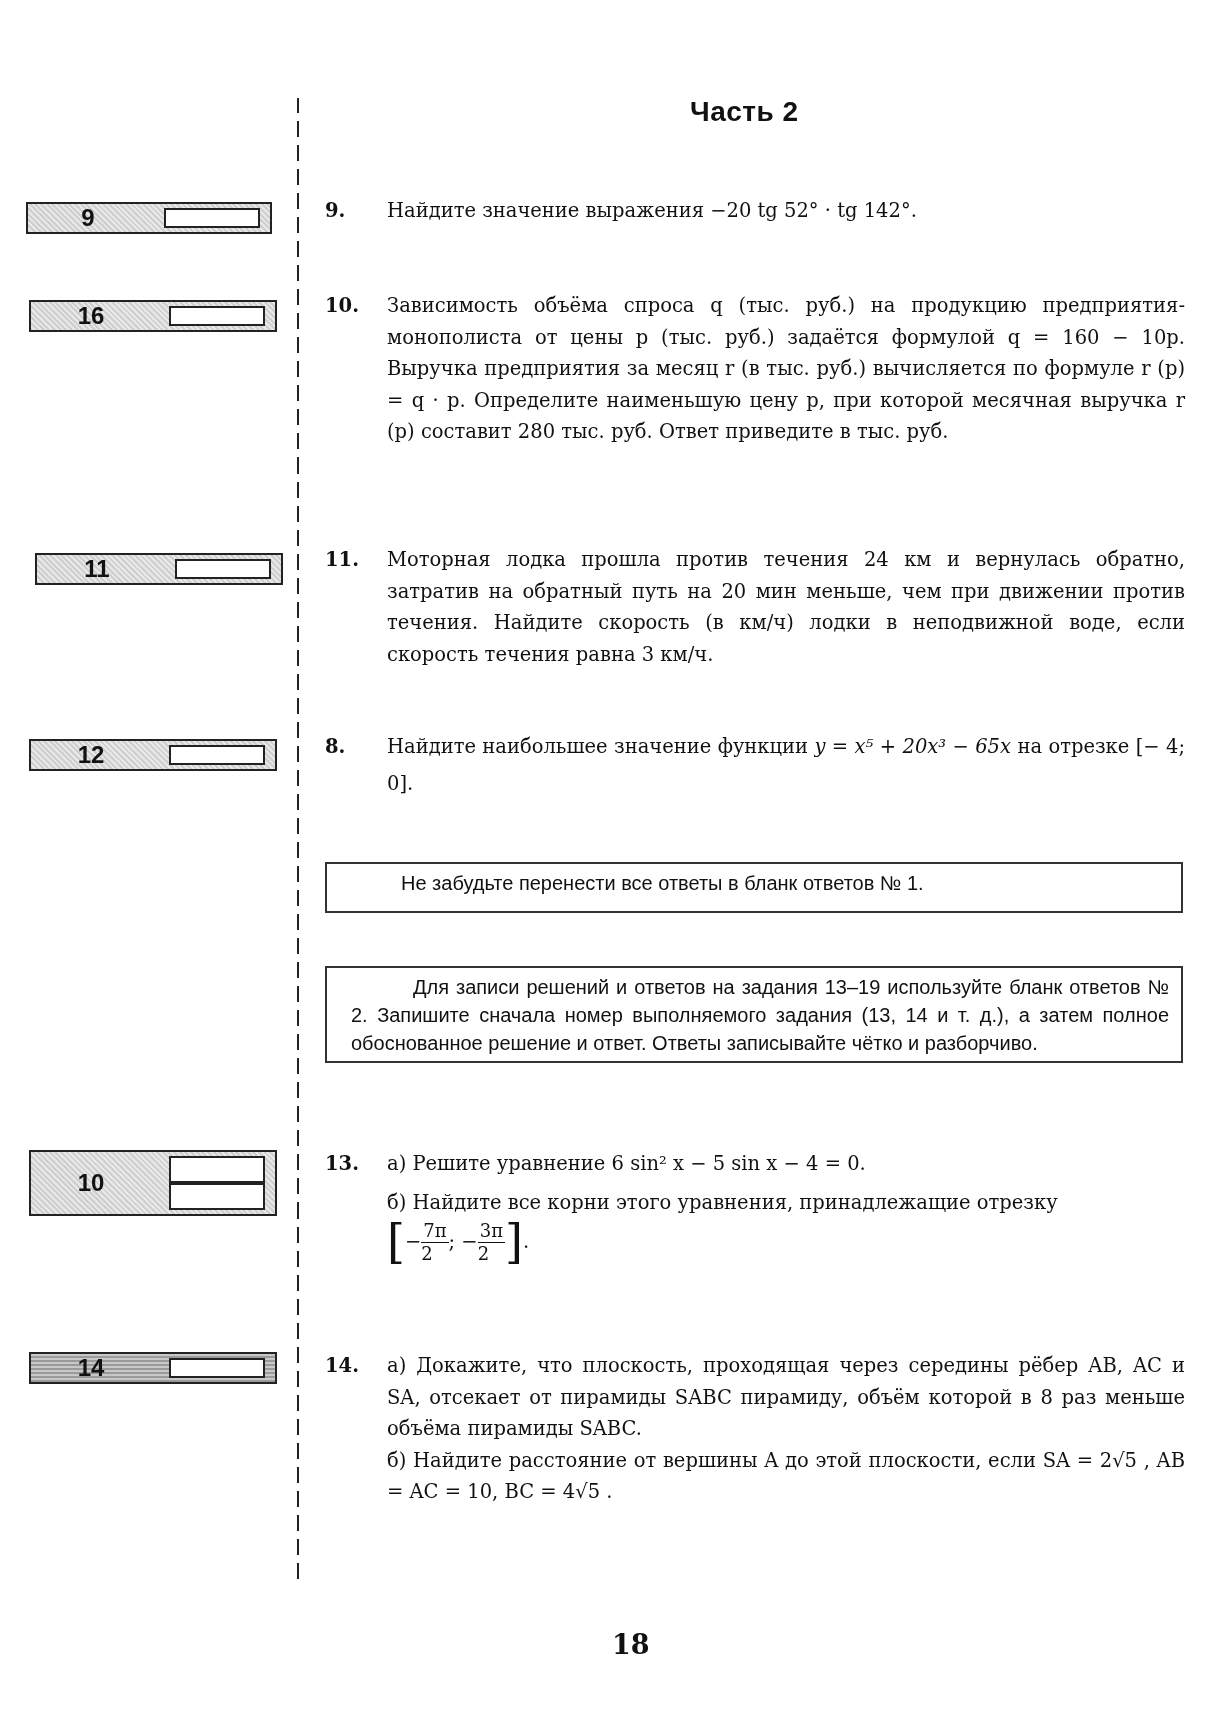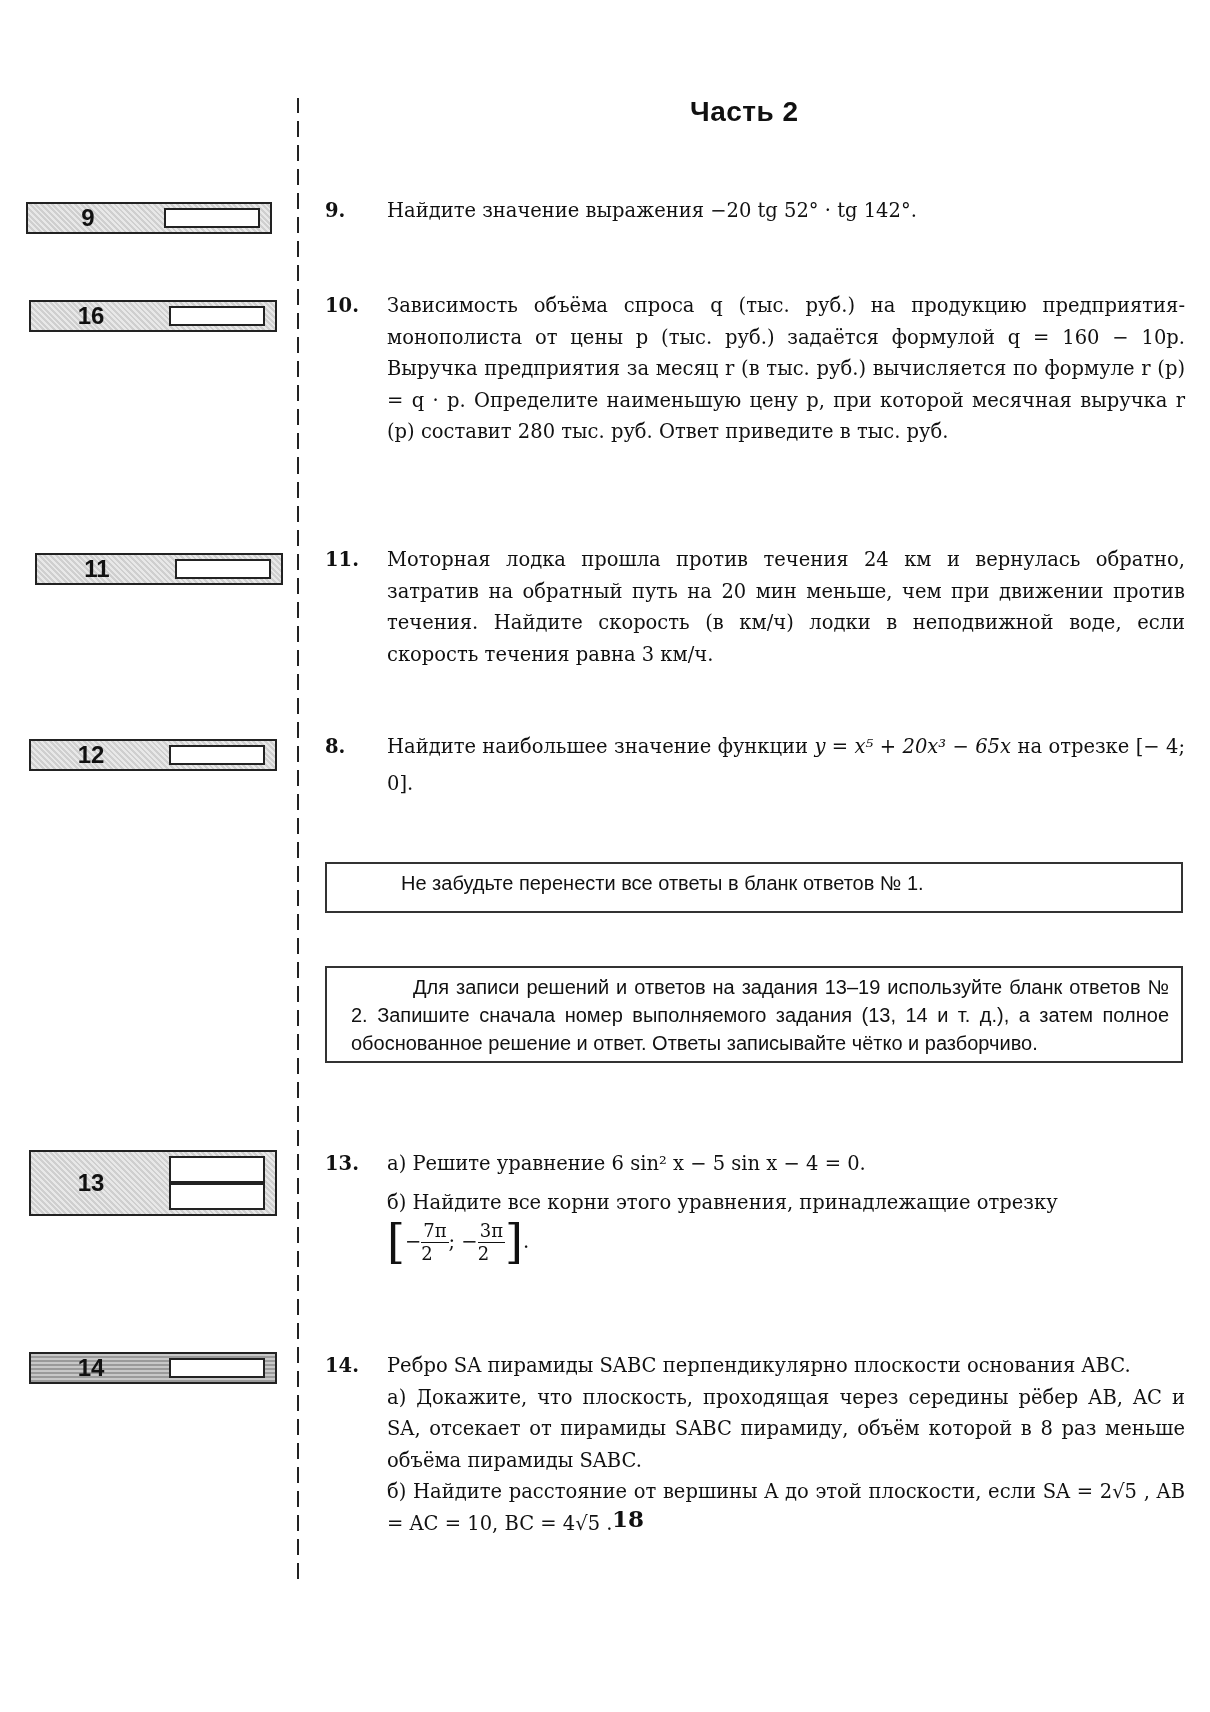--- a/index.html
+++ b/index.html
@@ -24,21 +24,21 @@
   .task p { margin: 0; }
   i { font-style: italic; }
   .notice { position: absolute; left: 325px; width: 858px; border: 2px solid #333; box-sizing: border-box;
             font-family: "Liberation Sans", sans-serif; font-size: 20px; line-height: 28px; }
   .n1 { top: 862px; height: 51px; padding: 5px 0 0 74px; }
   .n2 { top: 966px; padding: 5px 12px 4px 24px; text-align: justify; text-indent: 62px; }
   .frac { display: inline-block; vertical-align: middle; text-align: left; font-size: 18px; line-height: 22px; }
   .frac .top { display: block; border-bottom: 1.5px solid #111; padding: 0 2px; }
   .frac .bot { display: block; }
   .bracket { font-size: 46px; vertical-align: middle; font-weight: 200; }
-  .pagenum { position: absolute; left: 612px; top: 1505px; font-size: 23px; font-weight: bold; }
+  .pagenum { position: absolute; left: 612px; top: 1629px; font-size: 27px; font-weight: bold; }
 </style>
 </head>
 <body>
 
 <div class="cutline"></div>
 
 <div class="title">Часть 2</div>
 
 <div class="abox" style="left:26px;top:202px;width:246px;">
   <div class="num">9</div>
@@ -50,21 +50,21 @@
 </div>
 <div class="abox" style="left:35px;top:553px;width:248px;">
   <div class="num">11</div>
   <div class="field"></div>
 </div>
 <div class="abox" style="left:29px;top:739px;width:248px;">
   <div class="num">12</div>
   <div class="field"></div>
 </div>
 <div class="abox double" style="left:29px;top:1150px;width:248px;">
-  <div class="num">13</div>
+  <div class="num">10</div>
   <div class="field1"></div>
   <div class="field2"></div>
 </div>
 <div class="abox dark" style="left:29px;top:1352px;width:248px;">
   <div class="num">14</div>
   <div class="field"></div>
 </div>
 
 <div class="task" style="top:195px;">
   <span class="n">9.</span>
@@ -96,19 +96,18 @@
     <p>б) Найдите все корни этого уравнения, принадлежащие отрезку</p>
     <p style="margin-top:2px;">
       <span class="bracket">[</span>−<span class="frac"><span class="top">7π</span><span class="bot">2</span></span>; −<span class="frac"><span class="top">3π</span><span class="bot">2</span></span><span class="bracket">]</span>.
     </p>
   </div>
 </div>
 
 <div class="task" style="top:1350px;">
   <span class="n">14.</span>
   <div class="body">
-    <p>Ребро SA пирамиды SABC перпендикулярно плоскости основания ABC.</p>
     <p>а) Докажите, что плоскость, проходящая через середины рёбер AB, AC и SA, отсекает от пирамиды SABC пирамиду, объём которой в 8 раз меньше объёма пирамиды SABC.</p>
     <p>б) Найдите расстояние от вершины A до этой плоскости, если SA = 2√5 , AB = AC = 10, BC = 4√5 .</p>
   </div>
 </div>
 
 <div class="pagenum">18</div>
 
 </body></html>

